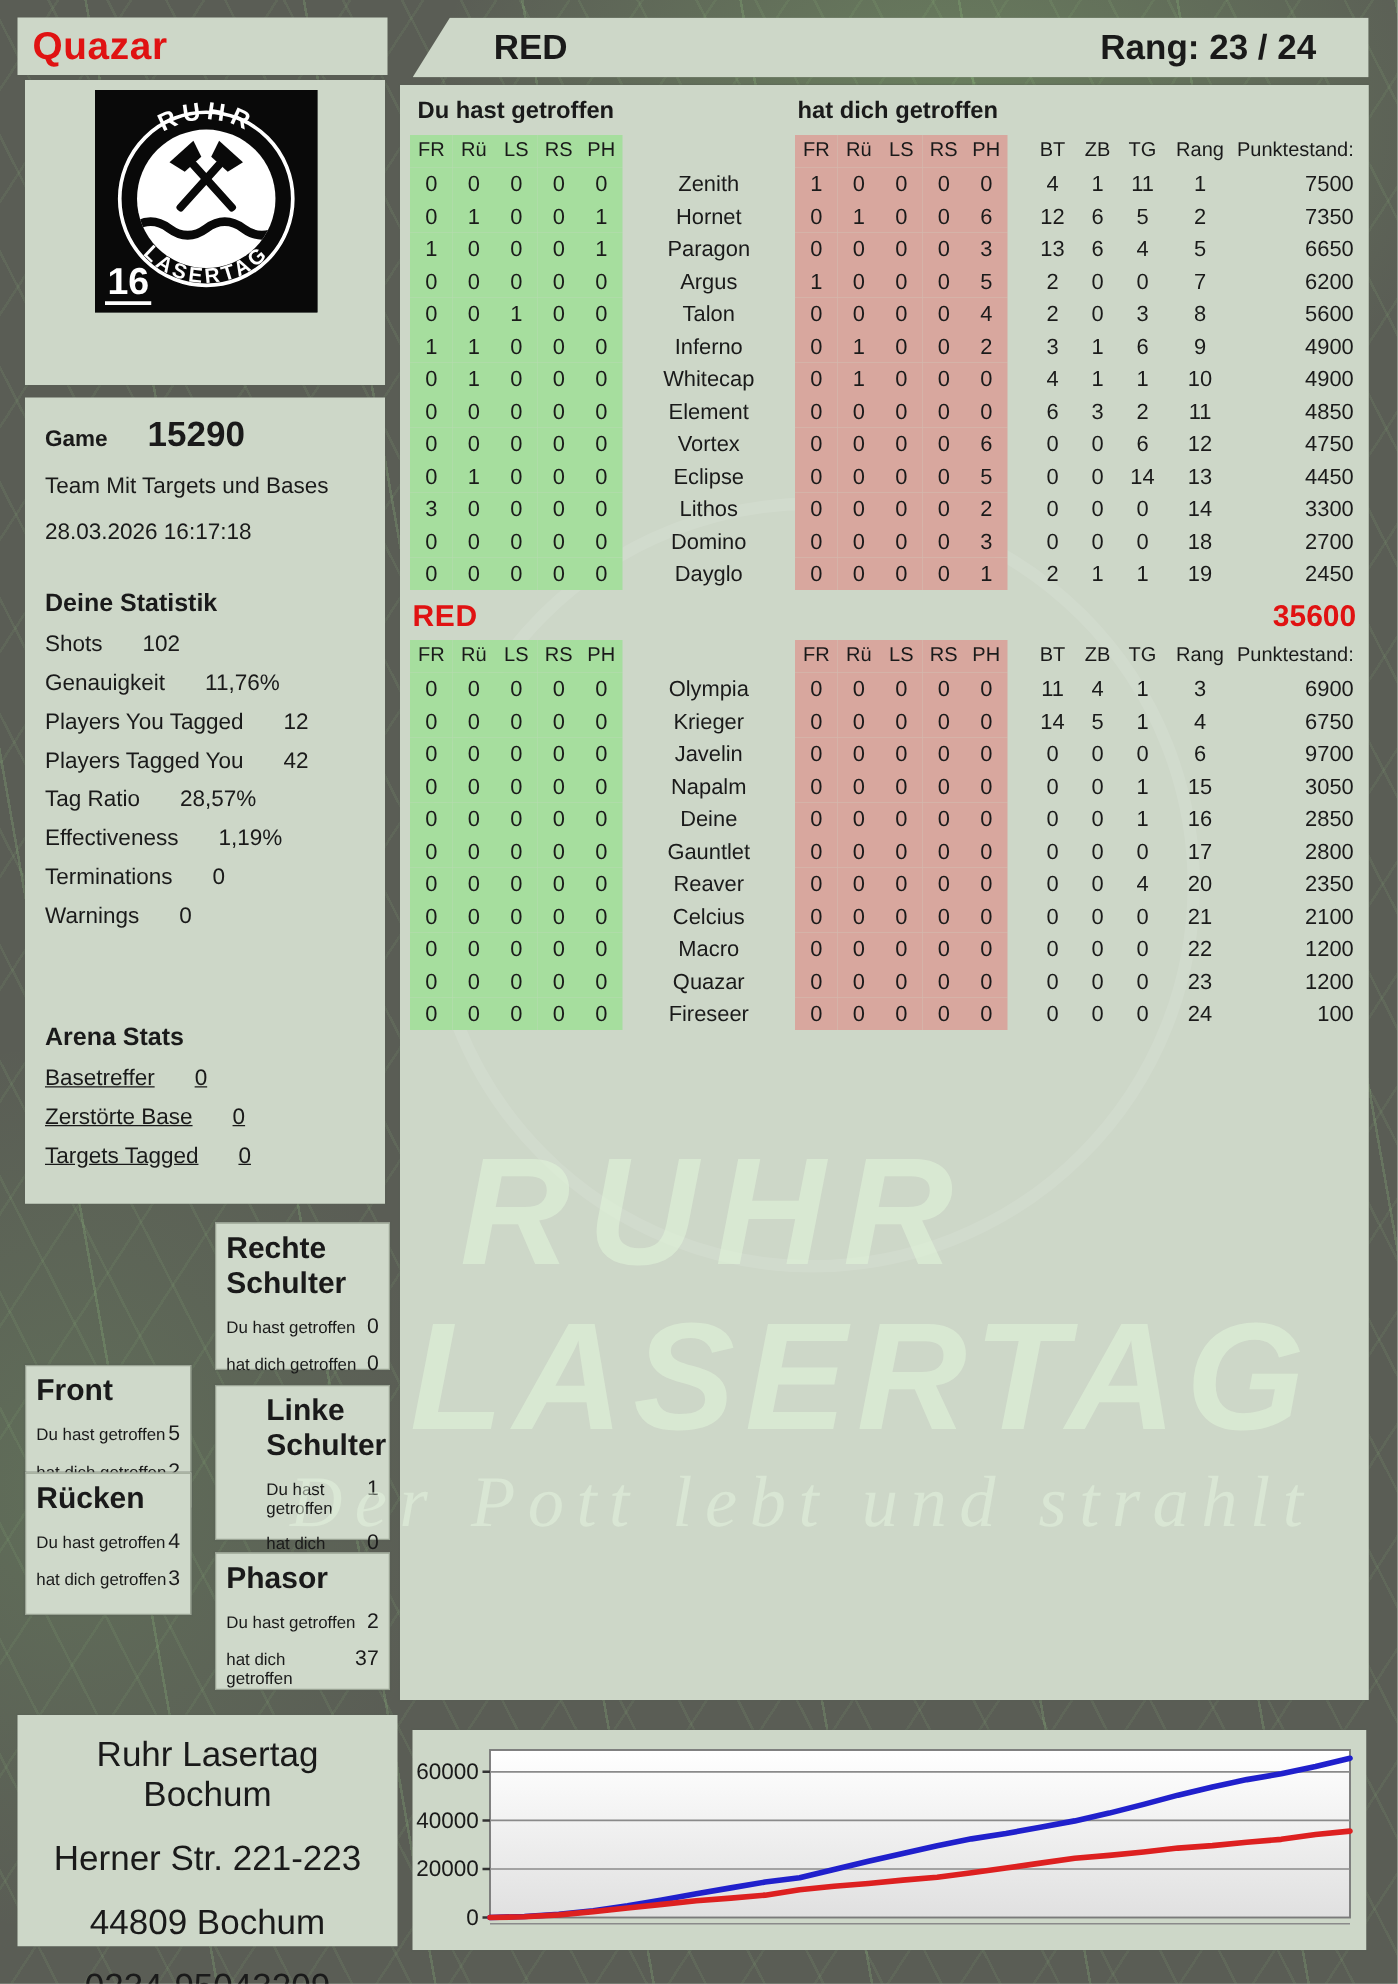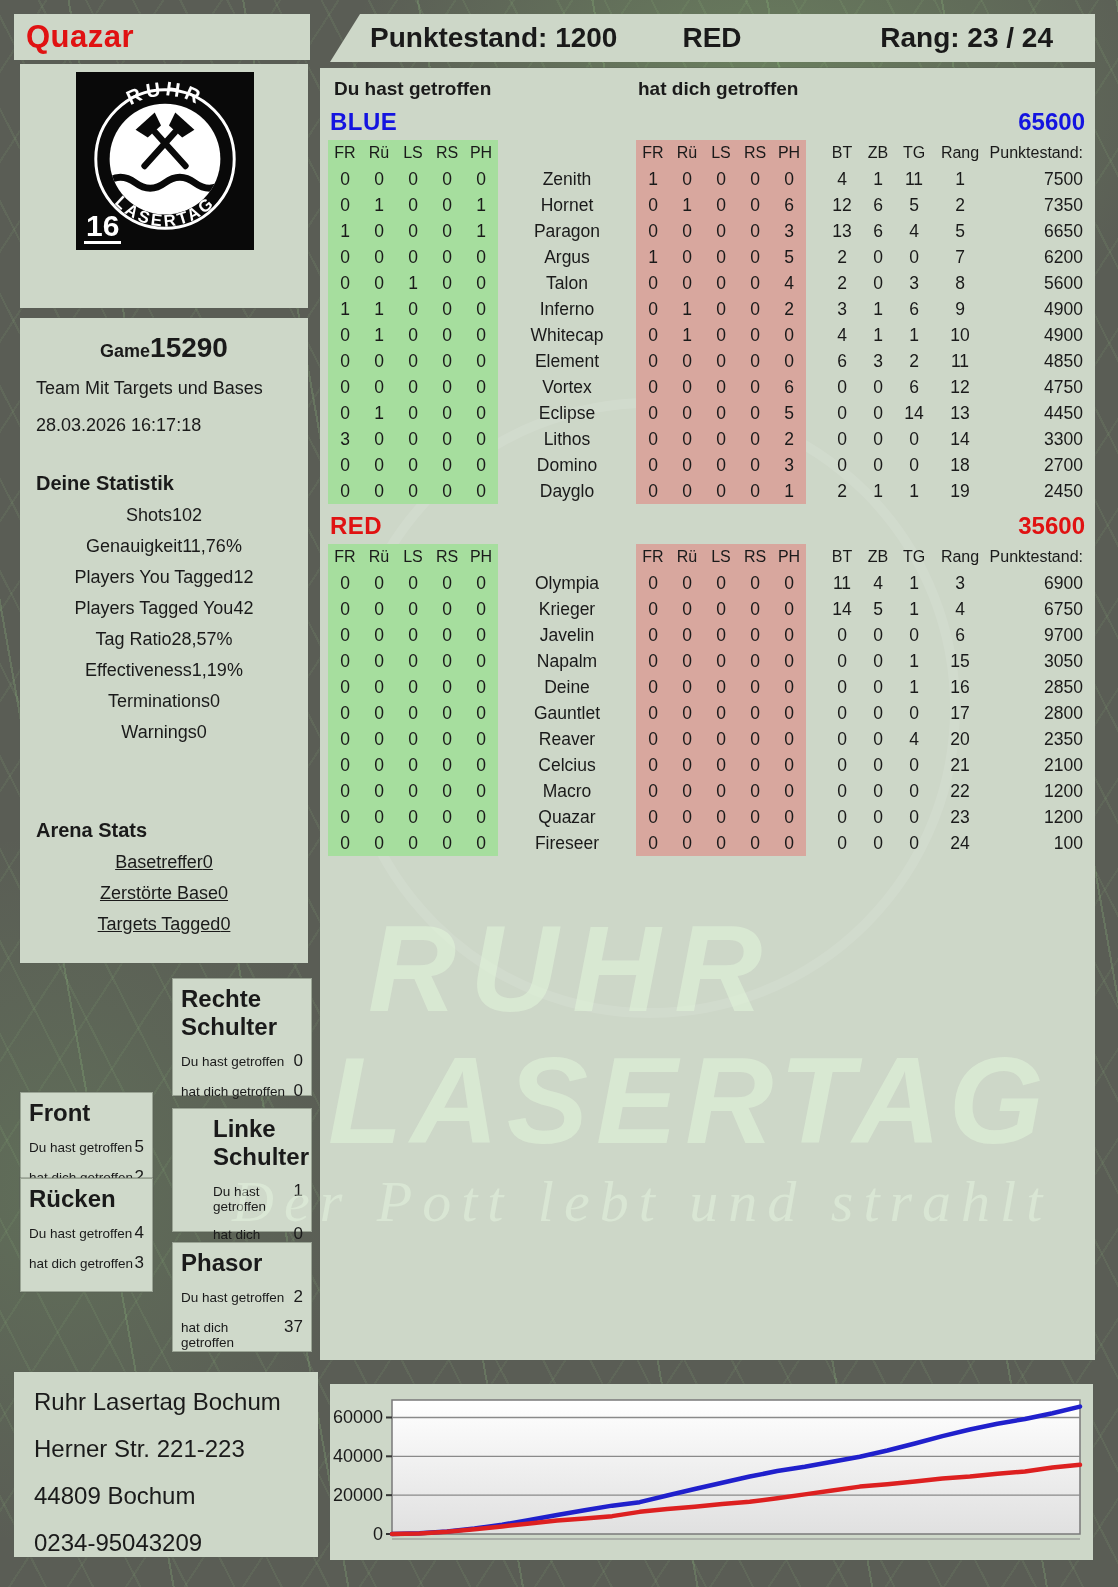--- a/index.html
+++ b/index.html
@@ -24,21 +24,21 @@
   #player-name{font-size:31px;font-weight:bold;color:#e01212;margin-left:12px;letter-spacing:.5px;}
 
   
   #logo-panel{left:20px;top:64px;width:288px;height:244px;}
   #logo-box{position:absolute;left:56px;top:8px;width:178px;height:178px;background:#090909;}
   #logo-box svg{position:absolute;inset:0;}
   #logo-badge{position:absolute;left:8px;bottom:6px;color:#fff;font-weight:bold;font-size:30px;border-bottom:3px solid #fff;line-height:1.05;padding:0 2px;}
 
   
   #stats-panel{left:20px;top:318px;width:288px;height:645px;padding:14px 16px;box-sizing:border-box;display:flex;flex-direction:column;}
-  .kv{display:flex;justify-content:center;align-items:baseline;}
+  .kv{display:flex;justify-content:flex-start;align-items:baseline;gap:32px;}
   .kv .k{font-size:18px;}
   .kv .v{font-size:18px;}
   .sec-title{font-size:20px;font-weight:bold;}
   #game-row{margin-bottom:14px;}
   #game-row .v{font-weight:bold;font-size:28px;}
   #game-mode{font-size:18px;margin-bottom:16px;}
   #game-date{font-size:18px;}
   #your-stats-title{margin-top:36px;margin-bottom:10px;}
   .stat-list .kv{margin-bottom:10px;}
   #arena-title{margin-top:auto;margin-bottom:10px;}
@@ -51,21 +51,21 @@
   .bp-row .k{font-size:13.5px;}
   .bp-row .v{font-size:17px;}
   #bp-rechte-schulter{left:172px;top:978px;width:140px;height:118px;}
   #bp-front{left:20px;top:1044px;width:133px;height:114px;margin-top:48px;}
   #bp-linke-schulter{left:172px;top:1108px;width:140px;height:124px;padding-left:40px;}
   #bp-ruecken{left:20px;top:1178px;width:133px;height:114px;}
   #bp-phasor{left:172px;top:1242px;width:140px;height:110px;}
 
   
   #address-panel{left:14px;top:1372px;width:304px;height:185px;padding:16px 20px;box-sizing:border-box;}
-  #address-panel .addr-line{font-size:24px;margin-bottom:19px;}
+  #address-panel .addr-line{font-size:28px;margin-bottom:19px;text-align:center;}
 
   
   #header-strip{left:330px;top:14px;width:765px;height:48px;clip-path:polygon(30px 0,100% 0,100% 100%,0 100%);
     display:flex;align-items:center;}
   #header-strip .h-points{font-size:28px;font-weight:bold;margin-left:40px;}
   #header-strip .h-team{font-size:28px;font-weight:bold;margin-left:65px;}
   #header-strip .h-rank{font-size:28px;font-weight:bold;margin-left:auto;margin-right:42px;}
 
   
   #main-panel{left:320px;top:68px;width:775px;height:1292px;box-sizing:border-box;padding:10px 8px;}
@@ -263,38 +263,33 @@
   </div>
 
 <div class="panel" id="address-panel">
     <div class="addr-line">Ruhr Lasertag Bochum</div>
     <div class="addr-line">Herner Str. 221-223</div>
     <div class="addr-line">44809 Bochum</div>
     <div class="addr-line">0234-95043209</div>
   </div>
 
 <div class="panel" id="header-strip">
-  <span class="h-points">Punktestand: 1200</span>
   <span class="h-team">RED</span>
   <span class="h-rank">Rang: 23 / 24</span>
 </div>
 
 <div class="panel" id="main-panel">
   <div id="wm-circle"></div>
   <div class="main-content">
     <div id="hit-labels">
       <span id="lbl-you-hit">Du hast getroffen</span>
       <span id="lbl-hit-you">hat dich getroffen</span>
     </div>
     <div id="teams">
         <div class="team-section">
-          <div class="team-head">
-            <span class="t-name" style="color: rgb(20, 20, 224);">BLUE</span>
-            <span class="t-total" style="color: rgb(20, 20, 224);">65600</span>
-          </div>
           <div class="trow">
             <div class="c g h">FR</div>
             <div class="c g h">Rü</div>
             <div class="c g h">LS</div>
             <div class="c g h">RS</div>
             <div class="c g h">PH</div>
             <div class="c name h"></div>
             <div class="c r h">FR</div>
             <div class="c r h">Rü</div>
             <div class="c r h">LS</div>

